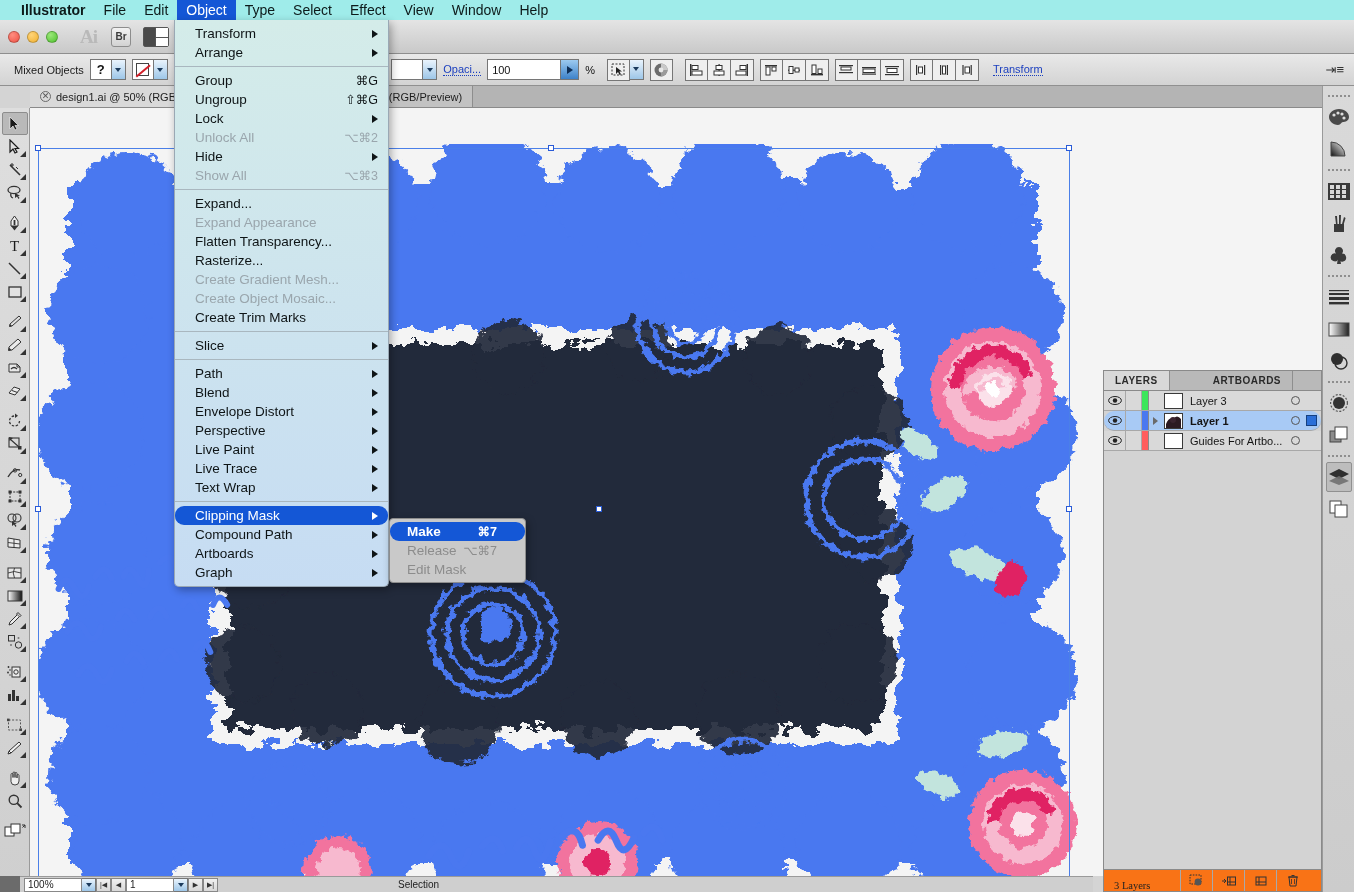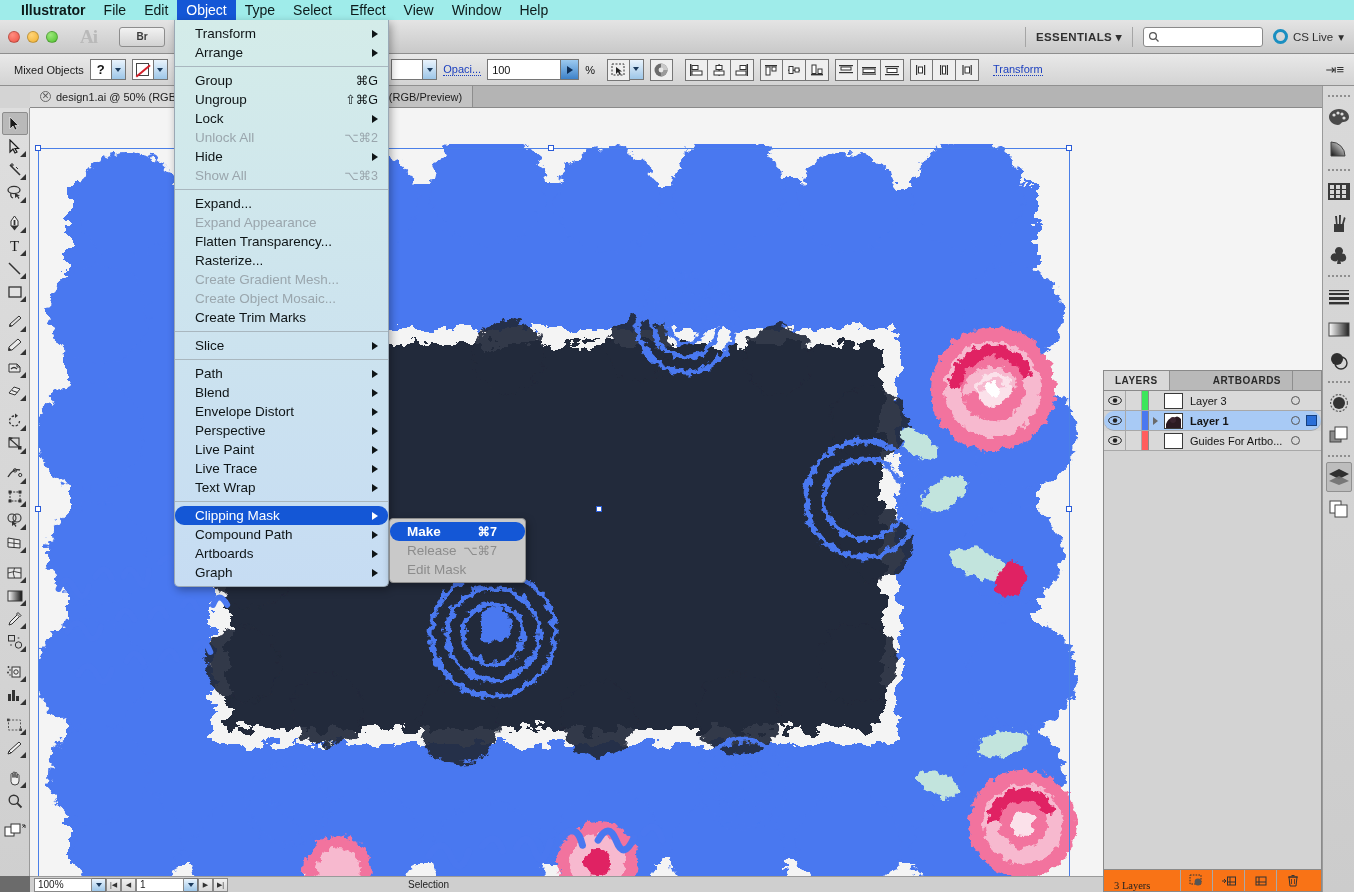--- a/index.html
+++ b/index.html
@@ -19,21 +19,21 @@
   #titlebar{ position:absolute; top:20px; left:0; width:1354px; height:34px;
     background:linear-gradient(#e4e4e4,#c9c9c9); border-bottom:1px solid #8e8e8e;
     display:flex; align-items:center; }
   .lights{ display:flex; gap:7px; padding-left:8px; }
   .lt{ width:12px; height:12px; border-radius:50%; border:1px solid rgba(0,0,0,.22); }
   .lt.r{ background:radial-gradient(circle at 35% 30%,#ff8d80,#ee5245); }
   .lt.y{ background:radial-gradient(circle at 35% 30%,#ffd479,#f1b130); }
   .lt.g{ background:radial-gradient(circle at 35% 30%,#9ce87b,#4fc22d); }
   .ai-logo{ margin-left:22px; font-size:19px; font-weight:bold; color:#b9b9b9;
     font-family:"Liberation Serif", serif; letter-spacing:-1px; }
-  .tb-btn{ margin-left:22px; width:46px; height:20px; border:1px solid #8d8d8d;
+  .tb-btn{ margin-left:14px; width:20px; height:20px; border:1px solid #8d8d8d;
     border-radius:3px; background:linear-gradient(#f2f2f2,#d2d2d2);
     font-size:10px; font-weight:bold; color:#3a3a3a; display:flex;
     align-items:center; justify-content:center; }
   .tb-ar{ margin-left:12px; width:26px; height:20px; border:1px solid #555;
     border-radius:2px; background:#fff; display:flex; }
   .tb-ar i{ display:block; border-right:1px solid #555; }
   .tb-ar i:nth-child(1){ width:12px; background:#4a4a4a; }
   .tb-ar i:nth-child(2){ width:13px; background:#fff; border-right:none;
     background-image:linear-gradient(#fff 0 50%, #555 50% 54%, #fff 54% 100%); }
   #tb-right{ margin-left:auto; display:flex; align-items:center;
@@ -161,21 +161,21 @@
     background:linear-gradient(#d9d9d9,#cccccc); border-left:1px solid #9a9a9a;
     padding-top:6px; }
   .dhandle{ height:8px; display:flex; align-items:center;
     justify-content:center; gap:2px; }
   .dhandle i{ width:2px; height:2px; background:#8e8e8e; }
   .dicon{ width:26px; height:30px; margin:2px auto; display:flex;
     align-items:center; justify-content:center; }
   .dicon.active{ background:#bdbdbd; border:1px solid #909090; border-radius:2px; }
 
   
-  #statusbar{ position:absolute; bottom:0; left:30px; width:1073px; height:16px;
+  #statusbar{ position:absolute; bottom:0; left:20px; width:1073px; height:16px;
     background:#cfcfcf; border-top:1px solid #9a9a9a; display:flex;
     align-items:center; font-size:10px; color:#222; }
   .zoomf{ width:58px; height:14px; border:1px solid #888; background:#fff;
     margin-left:4px; display:flex; align-items:center; padding-left:3px; }
   .nbtn{ width:15px; height:14px; border:1px solid #888;
     background:linear-gradient(#f0f0f0,#d8d8d8); display:flex;
     align-items:center; justify-content:center; font-size:7px; color:#333; }
   .pgf{ width:48px; height:14px; border:1px solid #888; background:#fff;
     display:flex; align-items:center; padding-left:3px; }
   .stat-txt{ margin-left:180px; }
@@ -228,39 +228,20 @@
     <div class="lt y"></div>
     <div class="lt g"></div>
   </div>
   <div class="ai-logo">Ai</div>
   <div class="tb-btn">Br</div>
   <div class="tb-ar">
       <i></i>
       <i></i>
     </div>
 
-  <div id="tb-right">
-    <div class="vsep"></div>
-    <div class="essentials">
-      <span>ESSENTIALS</span>
-      <span>▾</span>
-    </div>
-    <div class="vsep"></div>
-    <div class="search-box" title="">
-      <svg width="12" height="12" viewBox="0 0 12 12">
-        <circle cx="5" cy="5" r="3.4" fill="none" stroke="#555" stroke-width="1.2"></circle>
-        <line x1="7.4" y1="7.4" x2="10.5" y2="10.5" stroke="#555" stroke-width="1.3"></line>
-      </svg>
-    </div>
-    <div class="cslive">
-      <span class="cs-ring"></span>
-      <span>CS Live</span>
-      <span>▾</span>
-    </div>
-  </div>
 </div>
 
 <div id="controlbar">
   <div class="ctl-label">Mixed Objects</div>
   <div class="swatch-grp">
     <div class="swatch">?</div>
     <div class="dd"></div>
   </div>
   <div class="swatch-grp">
     <div class="swatch none">

